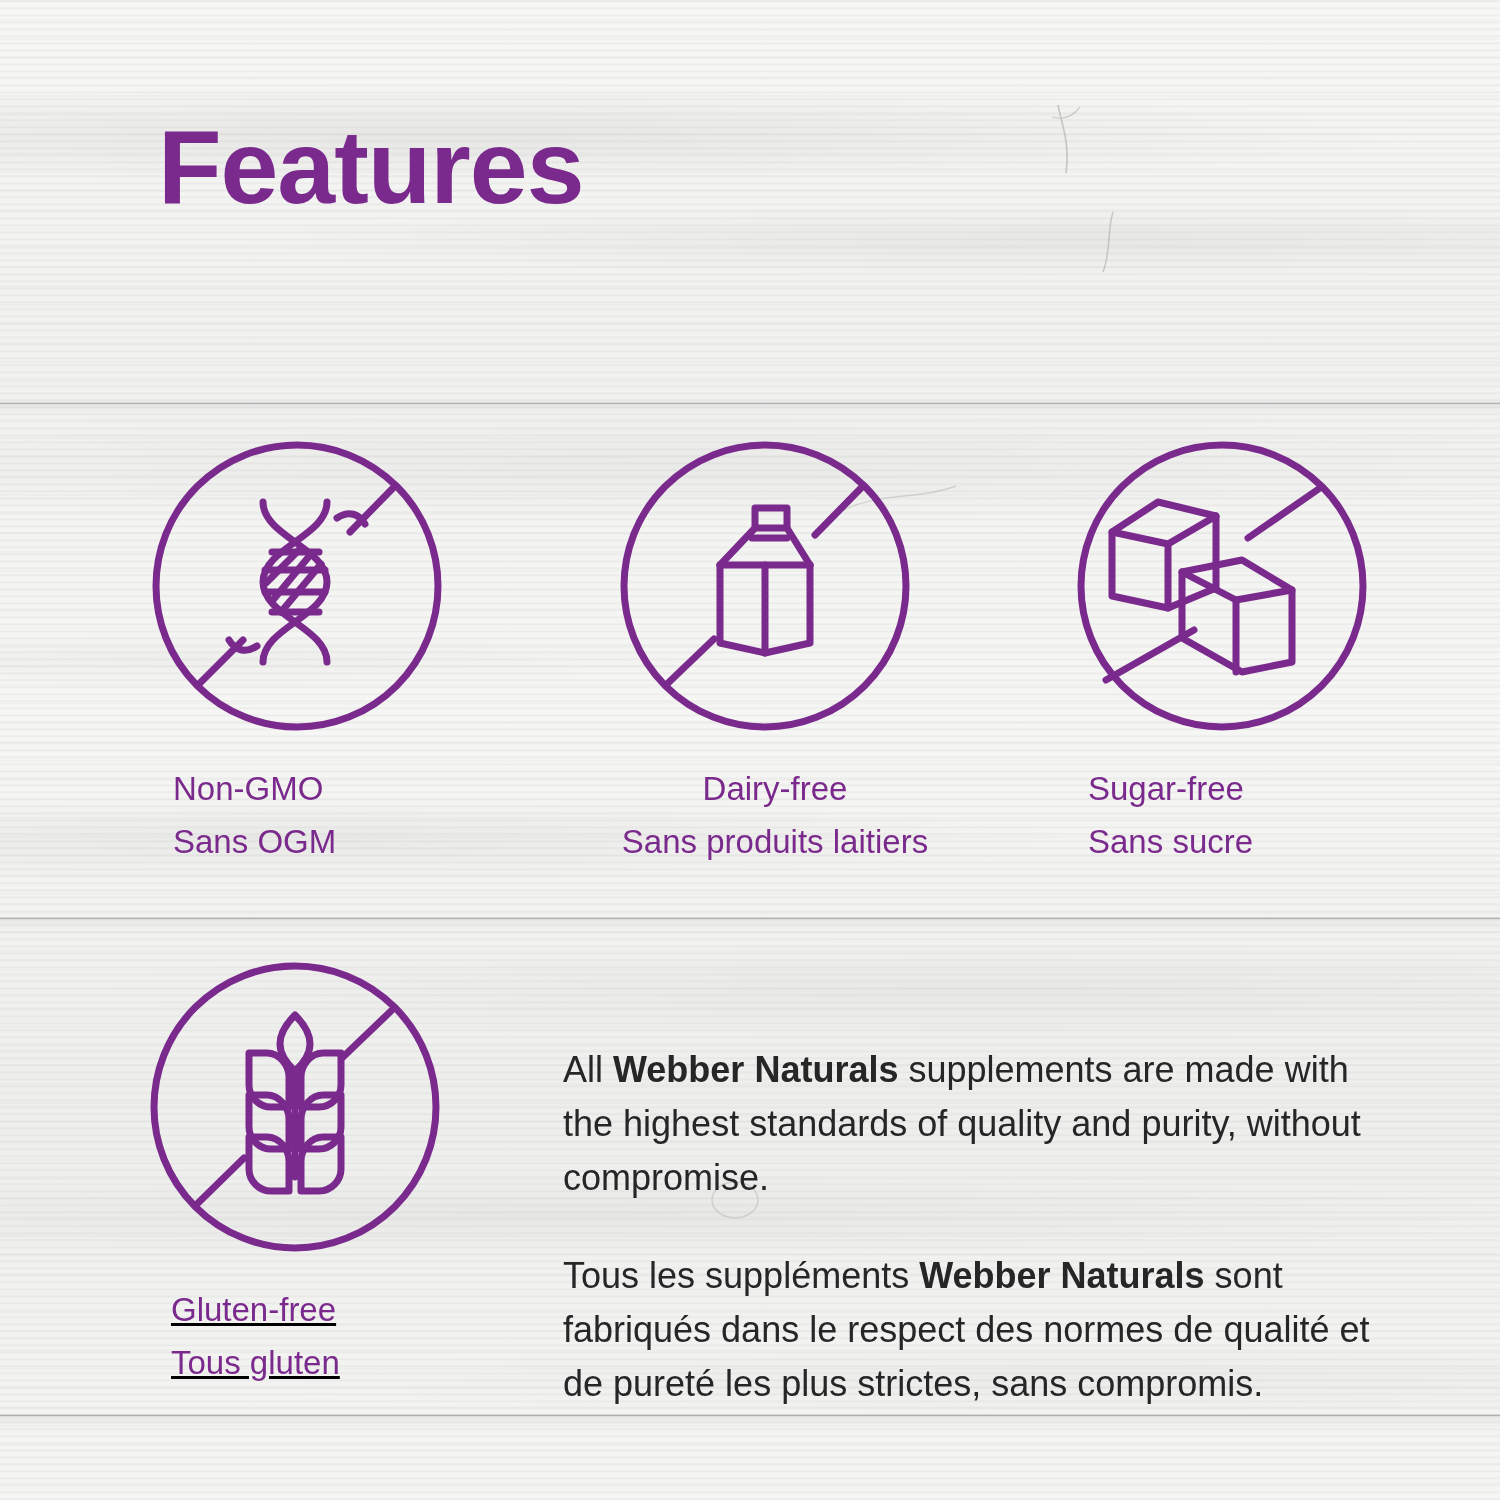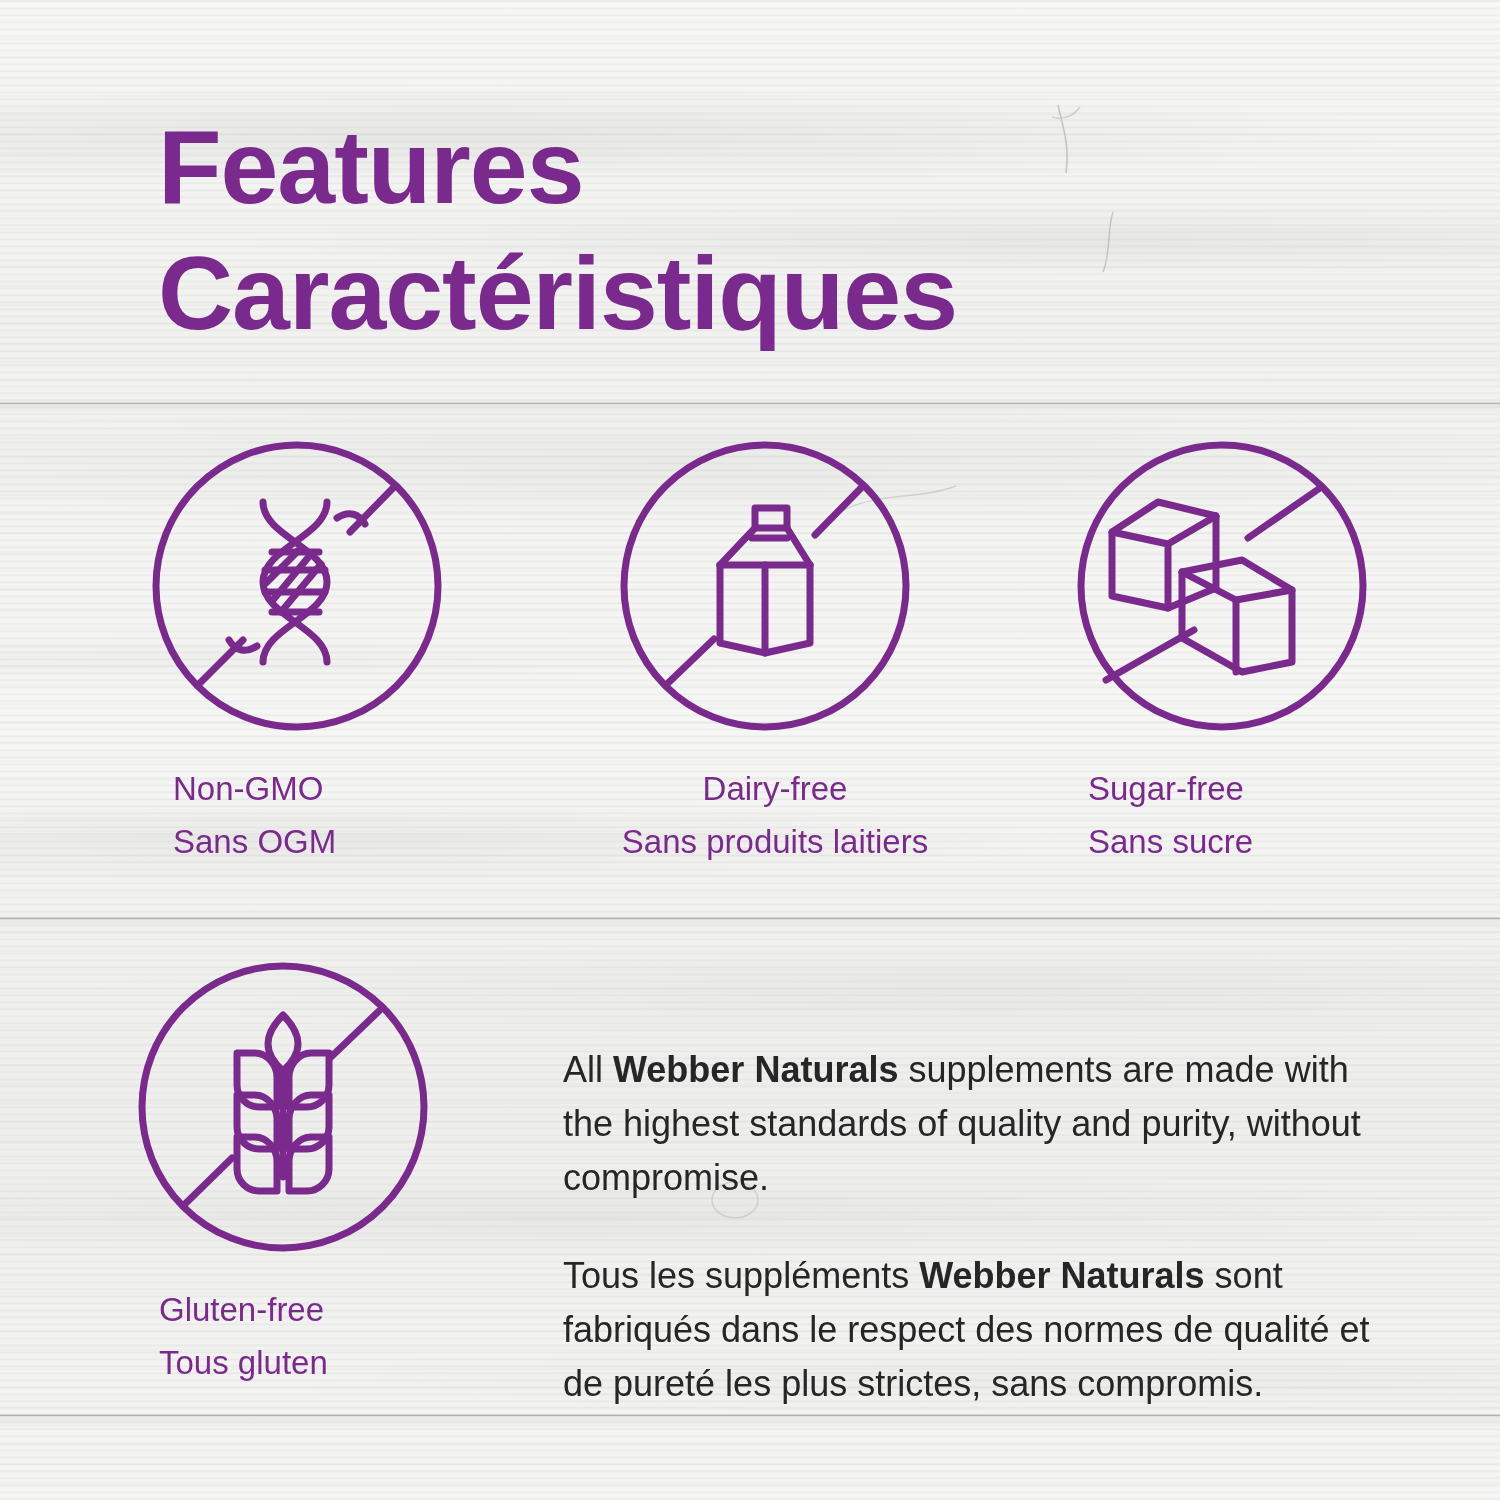--- a/index.html
+++ b/index.html
@@ -111,21 +111,21 @@
     color: #7a2a8c;
     font-size: 33px;
     line-height: 53px;
     white-space: nowrap;
   }
 
   
   .f-gmo   { left: 151px; top: 440px; }
   .f-dairy { left: 619px; top: 440px; }
   .f-sugar { left: 1076px; top: 440px; }
-  .f-gluten{ left: 137px; top: 961px; }
+  .f-gluten{ left: 149px; top: 961px; text-decoration: underline; }
 
   .f-gmo   .feature-label { padding-left: 22px; }
   .f-dairy .feature-label { padding-left: 14px; margin-left: -93px; width: 470px; text-align: center;}
   .f-sugar .feature-label { padding-left: 12px; }
   .f-gluten .feature-label{ padding-left: 22px; }
 
   
   .copy-block {
     position: absolute;
     left: 563px;
@@ -166,21 +166,20 @@
   </svg>
   <svg class="blemish" style="left:705px; top:1175px;" width="60" height="50" viewBox="0 0 60 50">
     <ellipse cx="30" cy="25" rx="23" ry="18" stroke="#b9b9b7" stroke-width="1.6" fill="none"></ellipse>
   </svg>
   <svg class="blemish" style="left:840px; top:470px;" width="120" height="60" viewBox="0 0 120 60">
     <path d="M4 40 C40 22, 78 30, 116 16" stroke="#b4b4b2" stroke-width="1.4" fill="none"></path>
   </svg>
 
   <div class="title-block">
     <div class="title-line">Features</div>
-    <div class="title-line">Caractéristiques</div>
   </div>
 
   <div class="feature f-gmo">
     <div class="circle-wrap">
       <svg width="292" height="292" viewBox="0 0 292 292">
         <g fill="none" stroke="#7a2a8c" stroke-width="7" stroke-linecap="round" stroke-linejoin="round">
           <circle cx="146" cy="146" r="141"></circle>
 
           <line x1="243" y1="47" x2="199" y2="92"></line>
           <line x1="92" y1="200" x2="47" y2="245"></line>

